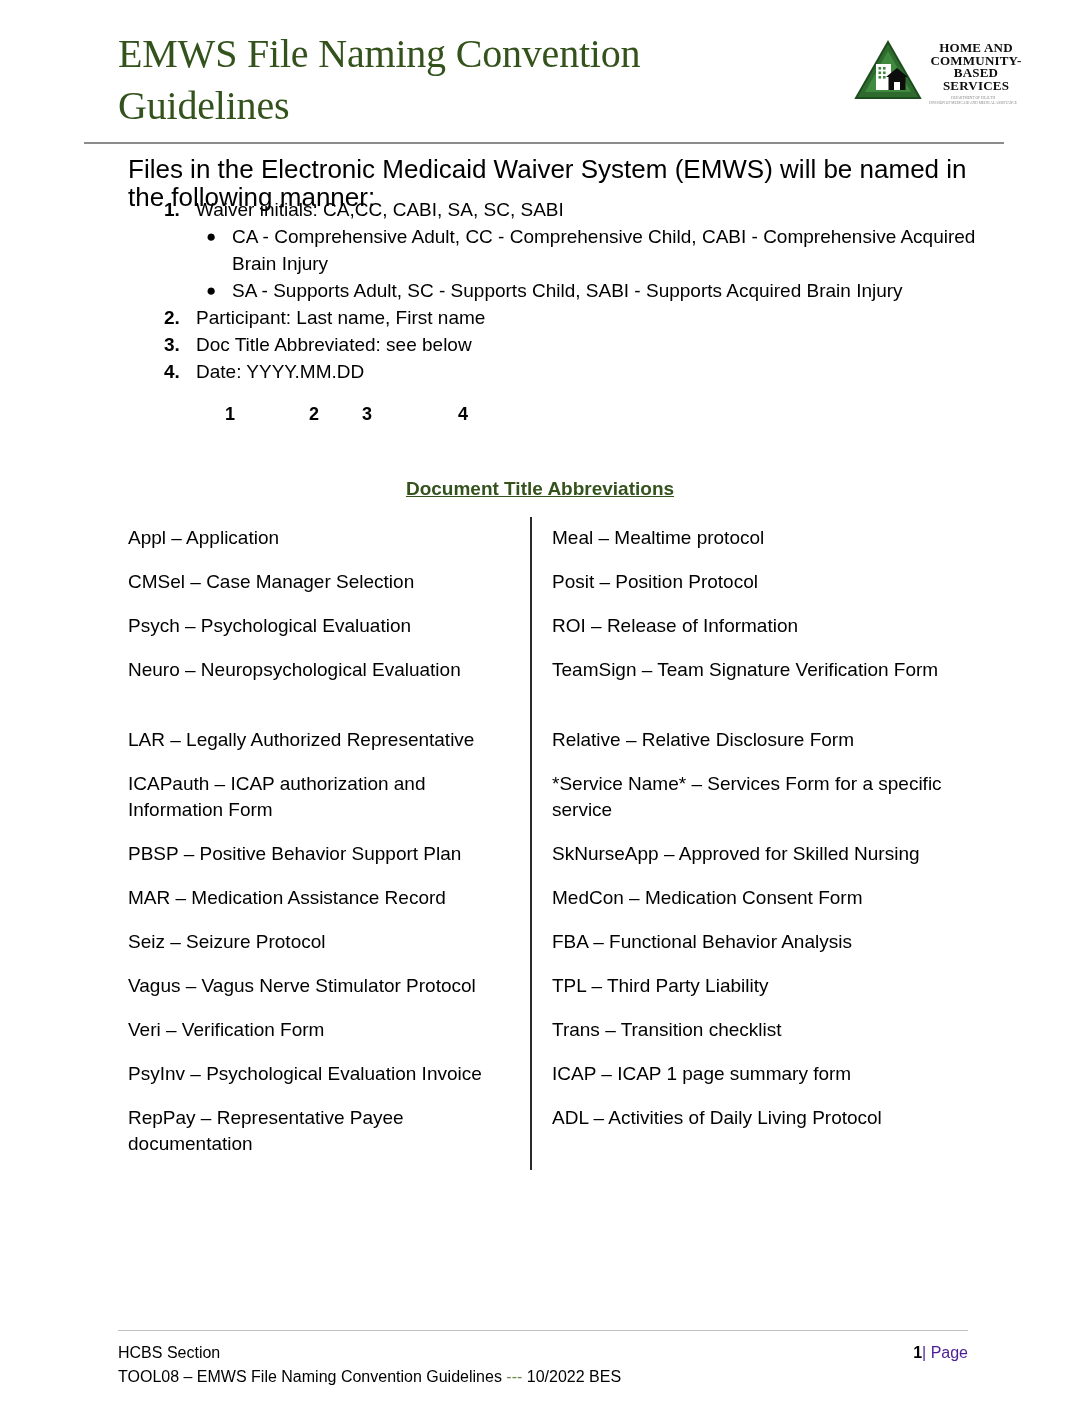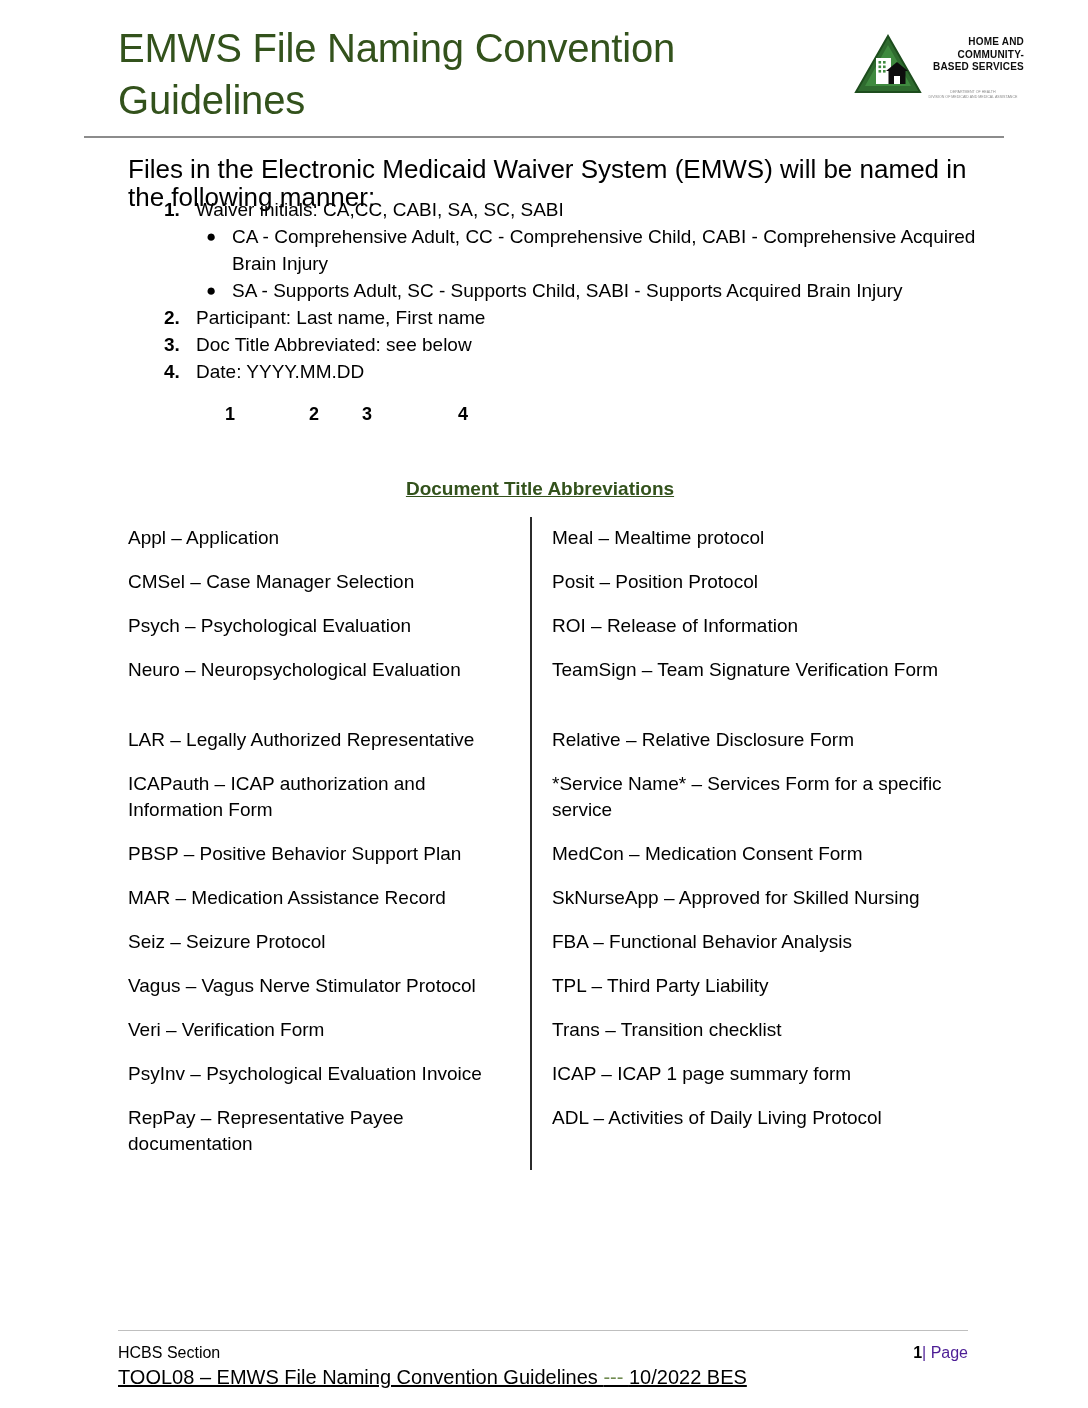--- a/index.html
+++ b/index.html
@@ -19,23 +19,24 @@
     position: relative;
     width: 1088px;
     height: 1408px;
     box-sizing: border-box;
   }
 
   
   .header {
     position: absolute;
     left: 0;
-    top: 0;
+    top: 6px;
     width: 1088px;
     height: 140px;
+    font-family: Liberation Serif, serif;
   }
   .doc-title {
     position: absolute;
     left: 118px;
     top: 22px;
     width: 700px;
     font-size: 40px;
     line-height: 52px;
     font-weight: 400;
     color: #33521c;
@@ -53,22 +54,22 @@
     left: 2px;
     top: 4px;
     width: 68px;
     height: 62px;
   }
   .logo-text {
     position: absolute;
     left: 76px;
     top: 6px;
     width: 96px;
-    text-align: right;
-    font-size: 10px;
+    text-align: center;
+    font-size: 13px;
     line-height: 12.5px;
     font-weight: 700;
     letter-spacing: 0.2px;
     color: #0d0d0d;
   }
   .logo-subtext {
     position: absolute;
     left: 66px;
     top: 60px;
     width: 110px;
@@ -229,23 +230,22 @@
     float: right;
     font-size: 16px;
   }
   .pg-num { font-weight: 700; color: #000; }
   .pg-label { color: #4c1d95; }
   .footer-line2 {
     position: absolute;
     left: 118px;
     top: 36px;
     width: 850px;
-    font-size: 20px;
+    font-size: 16px;
     line-height: 22px;
-    text-decoration: underline;
   }
   .dash-green { color: #6f8a4f; }
 </style>
 </head>
 <body>
 
 <div class="page">
 
   <div class="header">
     <div class="doc-title">EMWS File Naming Convention Guidelines</div>
@@ -336,22 +336,22 @@
       <div class="abbrev-item tall">RepPay – Representative Payee documentation</div>
     </div>
 
     <div class="col col-right">
       <div class="abbrev-item">Meal – Mealtime protocol</div>
       <div class="abbrev-item">Posit – Position Protocol</div>
       <div class="abbrev-item">ROI – Release of Information</div>
       <div class="abbrev-item tall">TeamSign – Team Signature Verification Form</div>
       <div class="abbrev-item">Relative – Relative Disclosure Form</div>
       <div class="abbrev-item tall">*Service Name* – Services Form for a specific service</div>
+      <div class="abbrev-item">SkNurseApp – Approved for Skilled Nursing</div>
       <div class="abbrev-item">MedCon – Medication Consent Form</div>
-      <div class="abbrev-item">SkNurseApp – Approved for Skilled Nursing</div>
       <div class="abbrev-item">FBA – Functional Behavior Analysis</div>
       <div class="abbrev-item">TPL – Third Party Liability</div>
       <div class="abbrev-item">Trans – Transition checklist</div>
       <div class="abbrev-item">ICAP – ICAP 1 page summary form</div>
       <div class="abbrev-item">ADL –  Activities of Daily Living Protocol</div>
     </div>
   </div>
 
   <div class="footer">
     <div class="footer-rule"></div>

